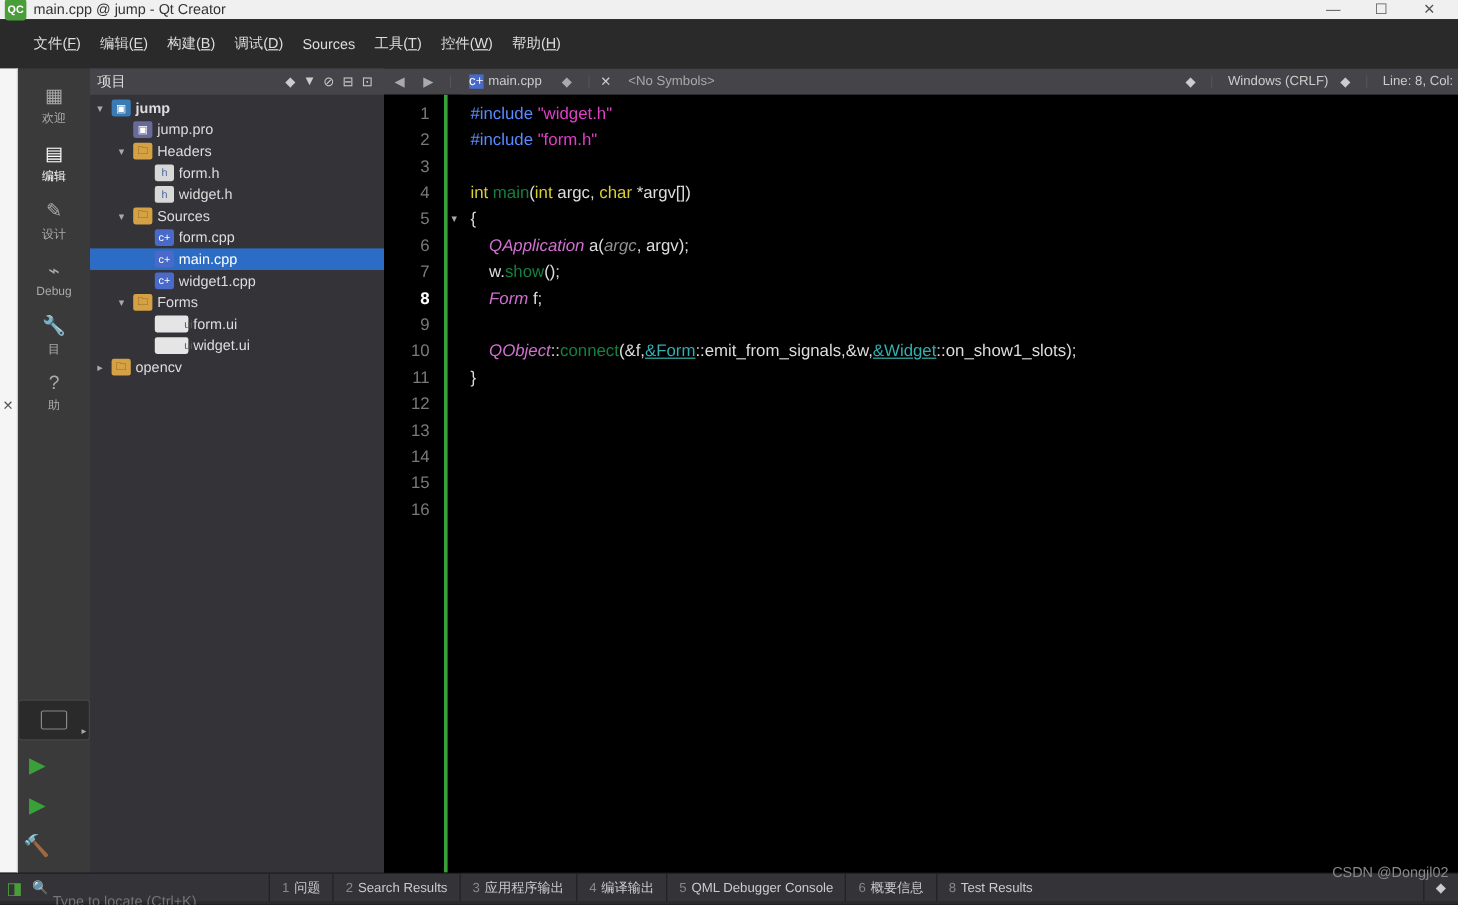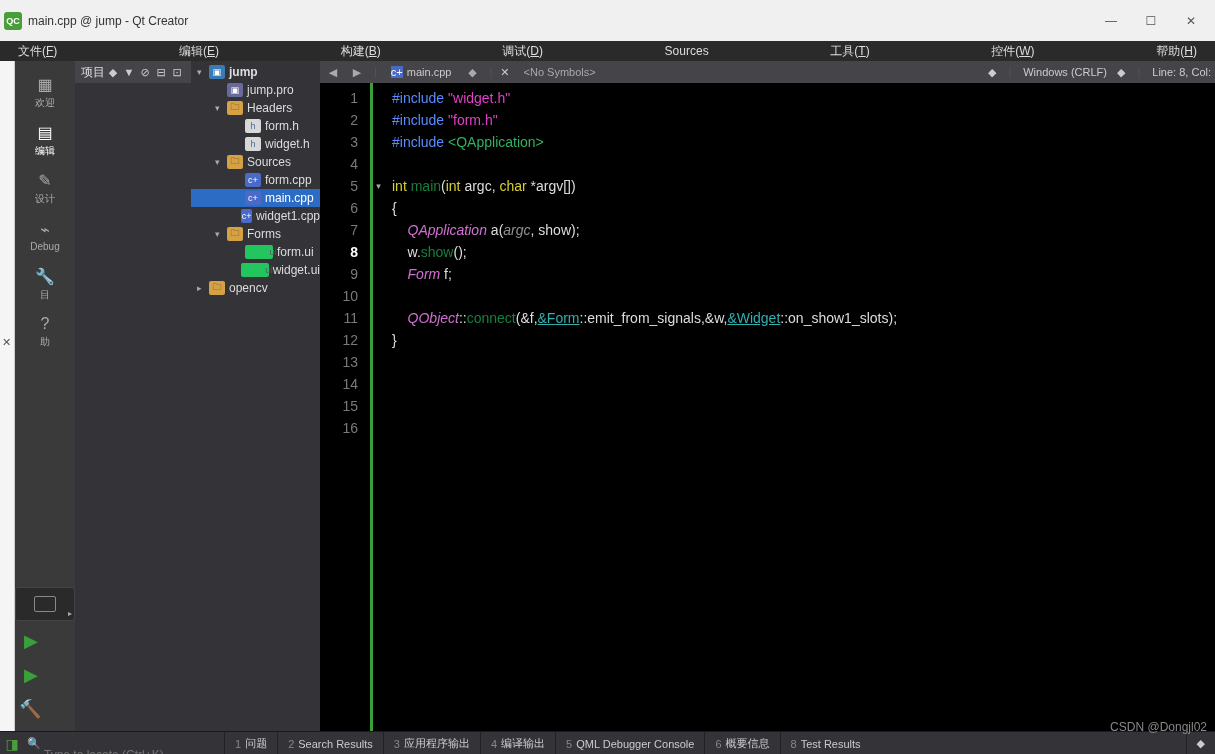--- a/index.html
+++ b/index.html
@@ -1,46 +1,46 @@
 <!DOCTYPE html>
 <html><head>
 <meta charset="utf-8">
 <style>
 * { margin: 0; padding: 0; box-sizing: border-box; font-family: "Microsoft YaHei", sans-serif; }
 body { width: 1215px; height: 754px; background: #2a2a2a; overflow: hidden; position: relative; }
-.titlebar { height: 41px; background: #f0f0f0; display: flex; align-items: center; padding: 0 4px; font-size: 12px; color: #333; }
+.titlebar { height: 16px; background: #f0f0f0; display: flex; align-items: center; padding: 0 4px; font-size: 12px; color: #333; }
 .titlebar .app-icon { width: 18px; height: 18px; background: #4a9e3a; border-radius: 3px; display: flex; align-items: center; justify-content: center; color: #fff; font-size: 9px; font-weight: bold; margin-right: 6px; }
 .titlebar .spacer { flex: 1; }
 .titlebar .win-btn { width: 40px; height: 28px; display: flex; align-items: center; justify-content: center; color: #555; }
-.menubar { height: 20px; background: #2a2a2a; display: flex; padding: 0 10px; align-items: center; font-size: 12px; color: #ddd; justify-content: space-between; }
+.menubar { height: 41px; background: #2a2a2a; display: flex; padding: 0 20px; align-items: center; font-size: 12px; color: #ddd; }
 .menubar .menu-item { padding: 0 8px; cursor: pointer; }
 .menubar .menu-item u { text-decoration: underline; }
 .main-area { display: flex; height: 670px; }
 .left-margin { width: 15px; background: #f5f5f5; border-right: 1px solid #ccc; position: relative; }
 .left-margin .x-btn { position: absolute; top: 275px; left: 2px; font-size: 11px; color: #555; }
 .sidebar { width: 60px; background: #3a3a3a; display: flex; flex-direction: column; align-items: center; padding-top: 10px; gap: 6px; }
 .sidebar-item { width: 56px; height: 42px; display: flex; flex-direction: column; align-items: center; justify-content: center; color: #aaa; font-size: 10px; cursor: pointer; gap: 2px; }
 .sidebar-item.active { color: #fff; }
 .sidebar-item .icon { font-size: 16px; }
 .sidebar-bottom { margin-top: auto; display: flex; flex-direction: column; gap: 6px; padding-bottom: 8px; }
-.project-panel { width: 245px; background: #333338; display: flex; flex-direction: row; }
+.project-panel { width: 245px; background: #333338; display: flex; flex-direction: column; }
 .project-header { height: 22px; background: #444449; display: flex; align-items: center; padding: 0 6px; font-size: 12px; color: #ddd; }
 .project-header .hdr-spacer { flex: 1; }
 .project-header .hdr-icon { width: 16px; font-size: 11px; color: #ccc; text-align: center; cursor: pointer; }
 .tree { flex: 1; overflow-y: auto; font-size: 12px; color: #ddd; padding-top: 2px; }
 .tree-item { height: 18px; display: flex; align-items: center; padding-left: 4px; cursor: pointer; white-space: nowrap; }
 .tree-item.selected { background: #2d6cc5; color: #fff; }
 .tree-item .expand { width: 12px; font-size: 9px; color: #aaa; }
 .tree-item .file-icon { width: 16px; height: 14px; margin-right: 4px; display: inline-flex; align-items: center; justify-content: center; font-size: 9px; border-radius: 2px; }
 .ico-project { background: #3a7ab5; color: #fff; }
 .ico-folder { background: #d4a145; color: #5a3a00; }
 .ico-pro { background: #6a6a9a; color: #fff; }
 .ico-h { background: #d8d8d8; color: #4a6a9a; }
 .ico-cpp { background: #4a6aca; color: #fff; }
-.ico-ui { background: #22c55e; color: #5a5a5a; padding-left: 28px; }
+.ico-ui { background: #e5e5e5; color: #5a5a5a; padding-left: 28px; }
 .editor-area { flex: 1; display: flex; flex-direction: column; background: #000; }
 .editor-tabs { height: 22px; background: #444449; display: flex; align-items: center; font-size: 11px; color: #ccc; padding: 0 4px; gap: 6px; }
 .nav-arrow { width: 18px; text-align: center; cursor: pointer; color: #aaa; }
 .tab-file { display: flex; align-items: center; gap: 4px; padding: 0 6px; }
 .symbols-drop { padding: 0 8px; cursor: pointer; color: #aaa; }
 .editor-tabs .tab-spacer { flex: 1; }
 .status-right { display: flex; gap: 10px; color: #ccc; font-family: monospace; }
 .editor { flex: 1; display: flex; background: #000; font-family: Consolas, monospace; font-size: 14px; line-height: 22px; }
 .gutter { width: 50px; background: #000; text-align: right; padding: 4px 12px 0 0; color: #7a7a7a; }
 .gutter .ln { height: 22px; }
@@ -276,25 +276,24 @@
           <div class="fold"></div>
           <div class="fold"></div>
           <div class="fold"></div>
           <div class="fold"></div>
           <div class="fold"></div>
           <div class="fold"></div>
         </div>
       <div class="code" id="code">
           <div class="code-line"><span class="pp">#include</span><span class="op"> </span><span class="str">"widget.h"</span></div>
           <div class="code-line"><span class="pp">#include</span><span class="op"> </span><span class="str">"form.h"</span></div>
-          <div class="code-line"><span class="pp">#include</span><span class="op"> </span><span class="inc">&lt;QApplication&gt;</span></div>
           <div class="code-line"></div>
           <div class="code-line"><span class="kw">int</span><span class="op"> </span><span class="func">main</span><span class="op">(</span><span class="kw">int</span><span class="op"> argc, </span><span class="kw">char</span><span class="op"> *argv[])</span></div>
           <div class="code-line"><span class="op">{</span></div>
-          <div class="code-line"><span class="op">    </span><span class="type">QApplication</span><span class="op"> a(</span><span class="arg">argc</span><span class="op">, show);</span></div>
+          <div class="code-line"><span class="op">    </span><span class="type">QApplication</span><span class="op"> a(</span><span class="arg">argc</span><span class="op">, argv);</span></div>
           <div class="code-line"><span class="op">    w.</span><span class="func">show</span><span class="op">();</span></div>
           <div class="code-line"><span class="op">    </span><span class="type">Form</span><span class="op"> f;</span></div>
           <div class="code-line"></div>
           <div class="code-line"><span class="op">    </span><span class="type">QObject</span><span class="op">::</span><span class="func">connect</span><span class="op">(&amp;f,</span><span class="link-type">&amp;Form</span><span class="op">::emit_from_signals,&amp;w,</span><span class="link-type">&amp;Widget</span><span class="op">::on_show1_slots);</span></div>
           <div class="code-line"><span class="op">}</span></div>
           <div class="code-line"></div>
         </div>
     </div>
   </div>
 </div>

